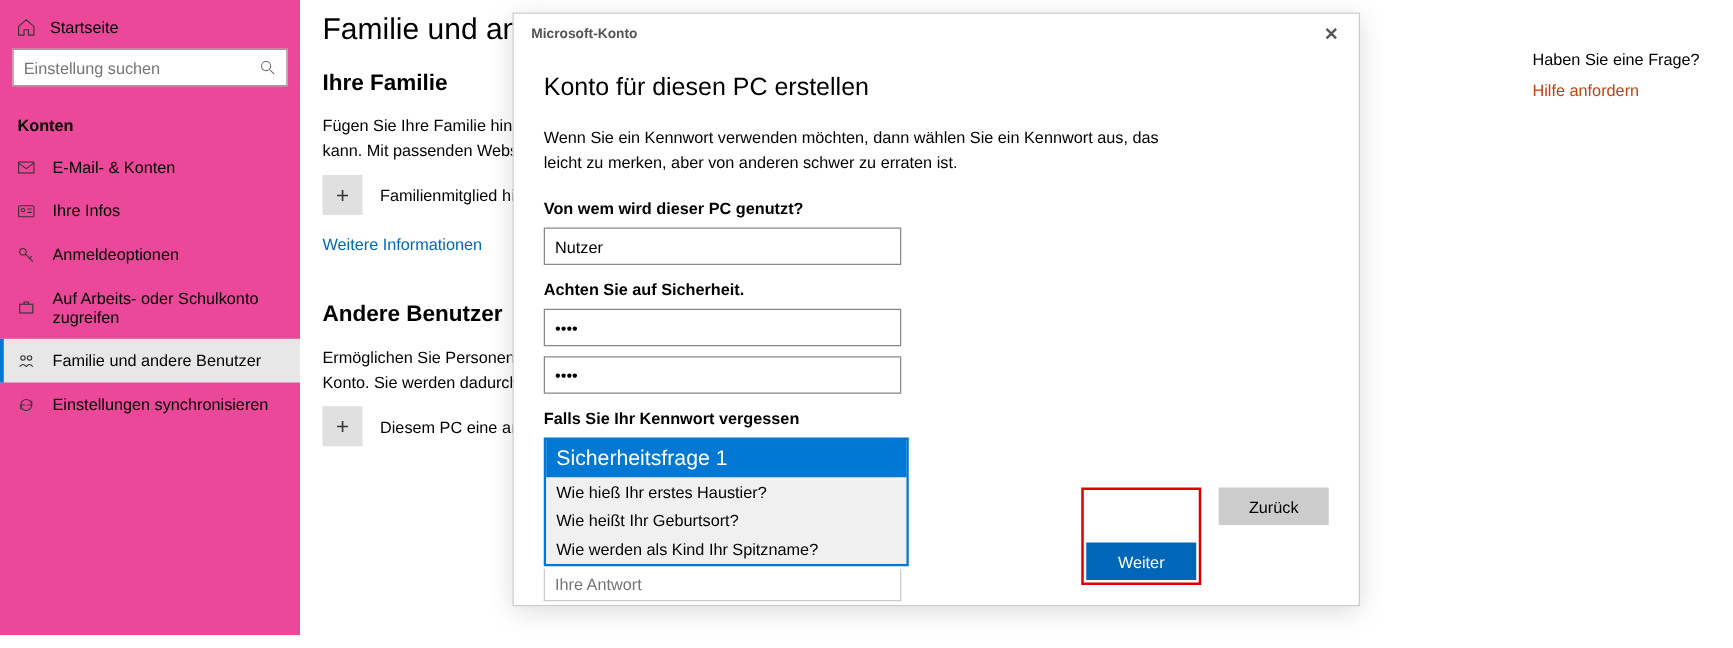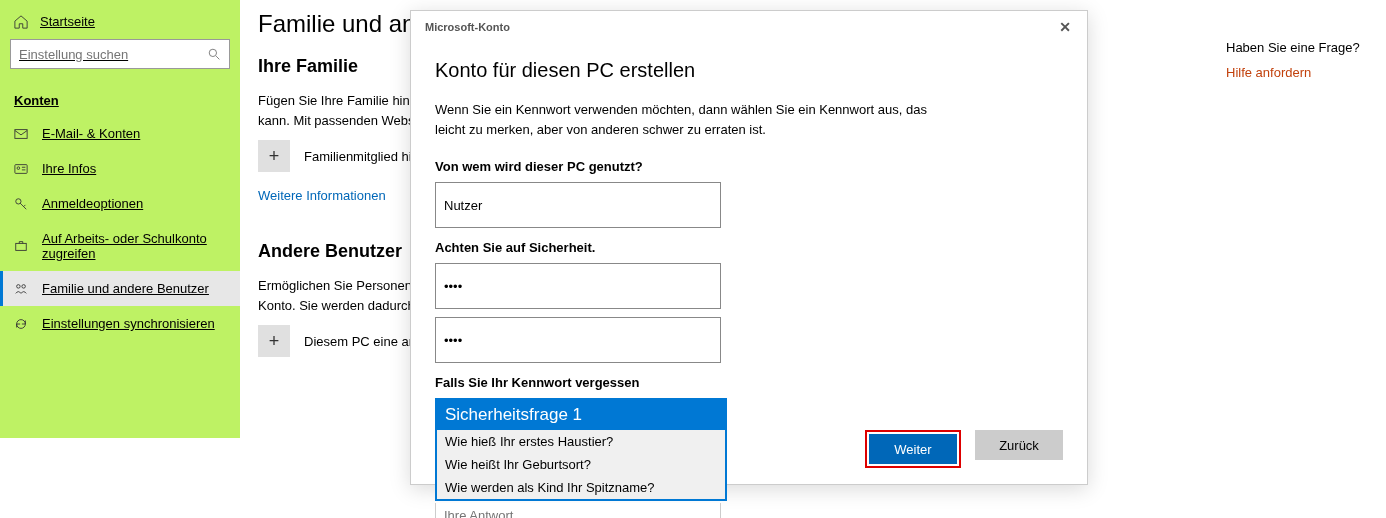--- a/index.html
+++ b/index.html
@@ -1,18 +1,18 @@
 <!DOCTYPE html>
 <html><head>
 <meta charset="utf-8">
 <style>
 * { margin: 0; padding: 0; box-sizing: border-box; font-family: "Segoe UI", Tahoma, sans-serif; }
 body { width: 1386px; height: 518px; background: #fff; position: relative; overflow: hidden; font-size: 13px; color: #000; }
 
-.sidebar { position: absolute; left: 0; top: 0; width: 240px; height: 438px; background: #bef264; text-decoration: underline; }
+.sidebar { position: absolute; left: 0; top: 0; width: 240px; height: 508px; background: #ec4899; }
 .sidebar-home { display: flex; align-items: center; padding: 14px 16px 10px 14px; gap: 12px; }
 .sidebar-home .icon { width: 14px; height: 14px; }
 .search-wrap { padding: 0 10px 14px 10px; }
 .search-box { display: flex; align-items: center; border: 1px solid #999; background: #fff; height: 30px; padding: 0 8px; justify-content: space-between; }
 .search-box input { border: none; outline: none; font-size: 13px; width: 160px; color: #666; background: transparent; }
 .sidebar-header { padding: 10px 14px 8px 14px; font-weight: 600; }
 .nav-item { display: flex; align-items: center; padding: 10px 14px 10px 14px; gap: 14px; cursor: pointer; }
 .nav-item .icon { width: 14px; height: 14px; flex-shrink: 0; }
 .nav-item.active { border-left: 3px solid #0078d4; padding-left: 11px; background: #e7e7e7; }
 
@@ -28,29 +28,29 @@
 .right-q { font-size: 13px; margin-bottom: 10px; }
 .right-link { color: #c2410c; font-size: 13px; cursor: pointer; }
 
 .modal { position: absolute; left: 410px; top: 10px; width: 678px; height: 475px; background: #fff; border: 1px solid #ccc; box-shadow: 0 4px 20px rgba(0,0,0,0.15); }
 .modal-header { display: flex; justify-content: space-between; align-items: center; padding: 6px 10px 6px 14px; font-size: 11px; color: #555; font-weight: bold; }
 .modal-close { cursor: pointer; font-size: 14px; padding: 2px 6px; }
 .modal-body { padding: 16px 24px; }
 .modal-title { font-size: 20px; font-weight: 400; margin-bottom: 18px; }
 .modal-desc { font-size: 13px; line-height: 1.5; margin-bottom: 20px; max-width: 500px; }
 .field-label { font-size: 13px; font-weight: 700; margin-bottom: 8px; }
-.text-input { width: 286px; height: 46px; border: 1px solid #888; padding: 0 8px; font-size: 13px; margin-bottom: 12px; display: block; }
+.text-input { width: 286px; height: 30px; border: 1px solid #888; padding: 0 8px; font-size: 13px; margin-bottom: 12px; display: block; }
 .dropdown-wrap { position: relative; width: 292px; }
 .dropdown-open { border: 2px solid #0078d4; background: #fff; }
 .dropdown-selected { background: #0078d4; color: #fff; padding: 5px 8px; font-size: 17px; }
 .dropdown-opt { padding: 4px 8px; font-size: 13px; background: #f0f0f0; cursor: pointer; }
 .answer-input { width: 286px; height: 26px; border: 1px solid #ccc; padding: 0 8px; font-size: 13px; color: #999; margin-top: 2px; border-top: none; }
 .modal-footer { position: absolute; bottom: 16px; right: 24px; display: flex; gap: 14px; }
 .btn { width: 88px; height: 30px; border: none; font-size: 13px; cursor: pointer; }
-.btn-primary { background: #0067b8; color: #fff; }
+.btn-primary { background: #0067b8; color: #fff; margin-top: 40px; }
 .btn-secondary { background: #ccc; color: #000; }
 .highlight { border: 2px solid #d00; padding: 2px; }
 
 svg { display: block; }
 </style>
 </head>
 <body>
 
 <div class="sidebar">
   <div class="sidebar-home">

